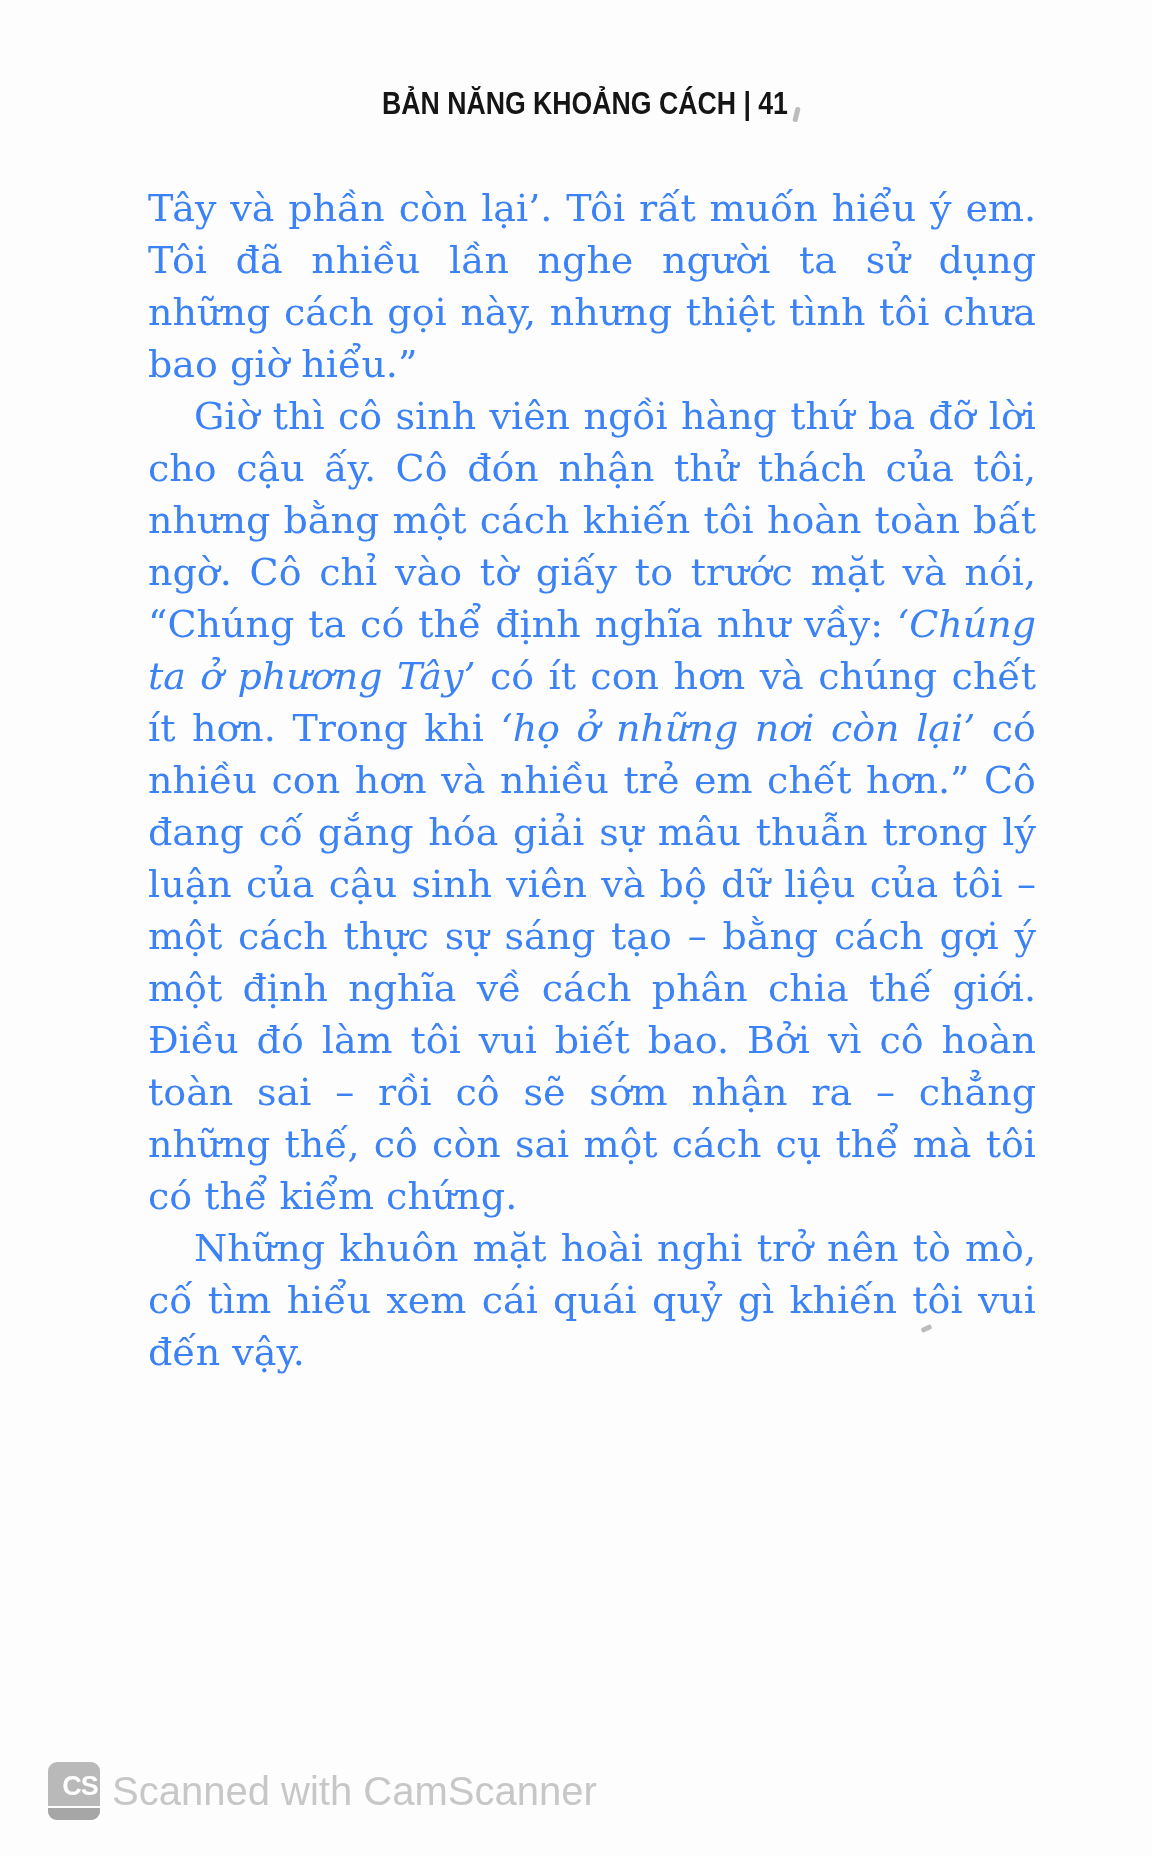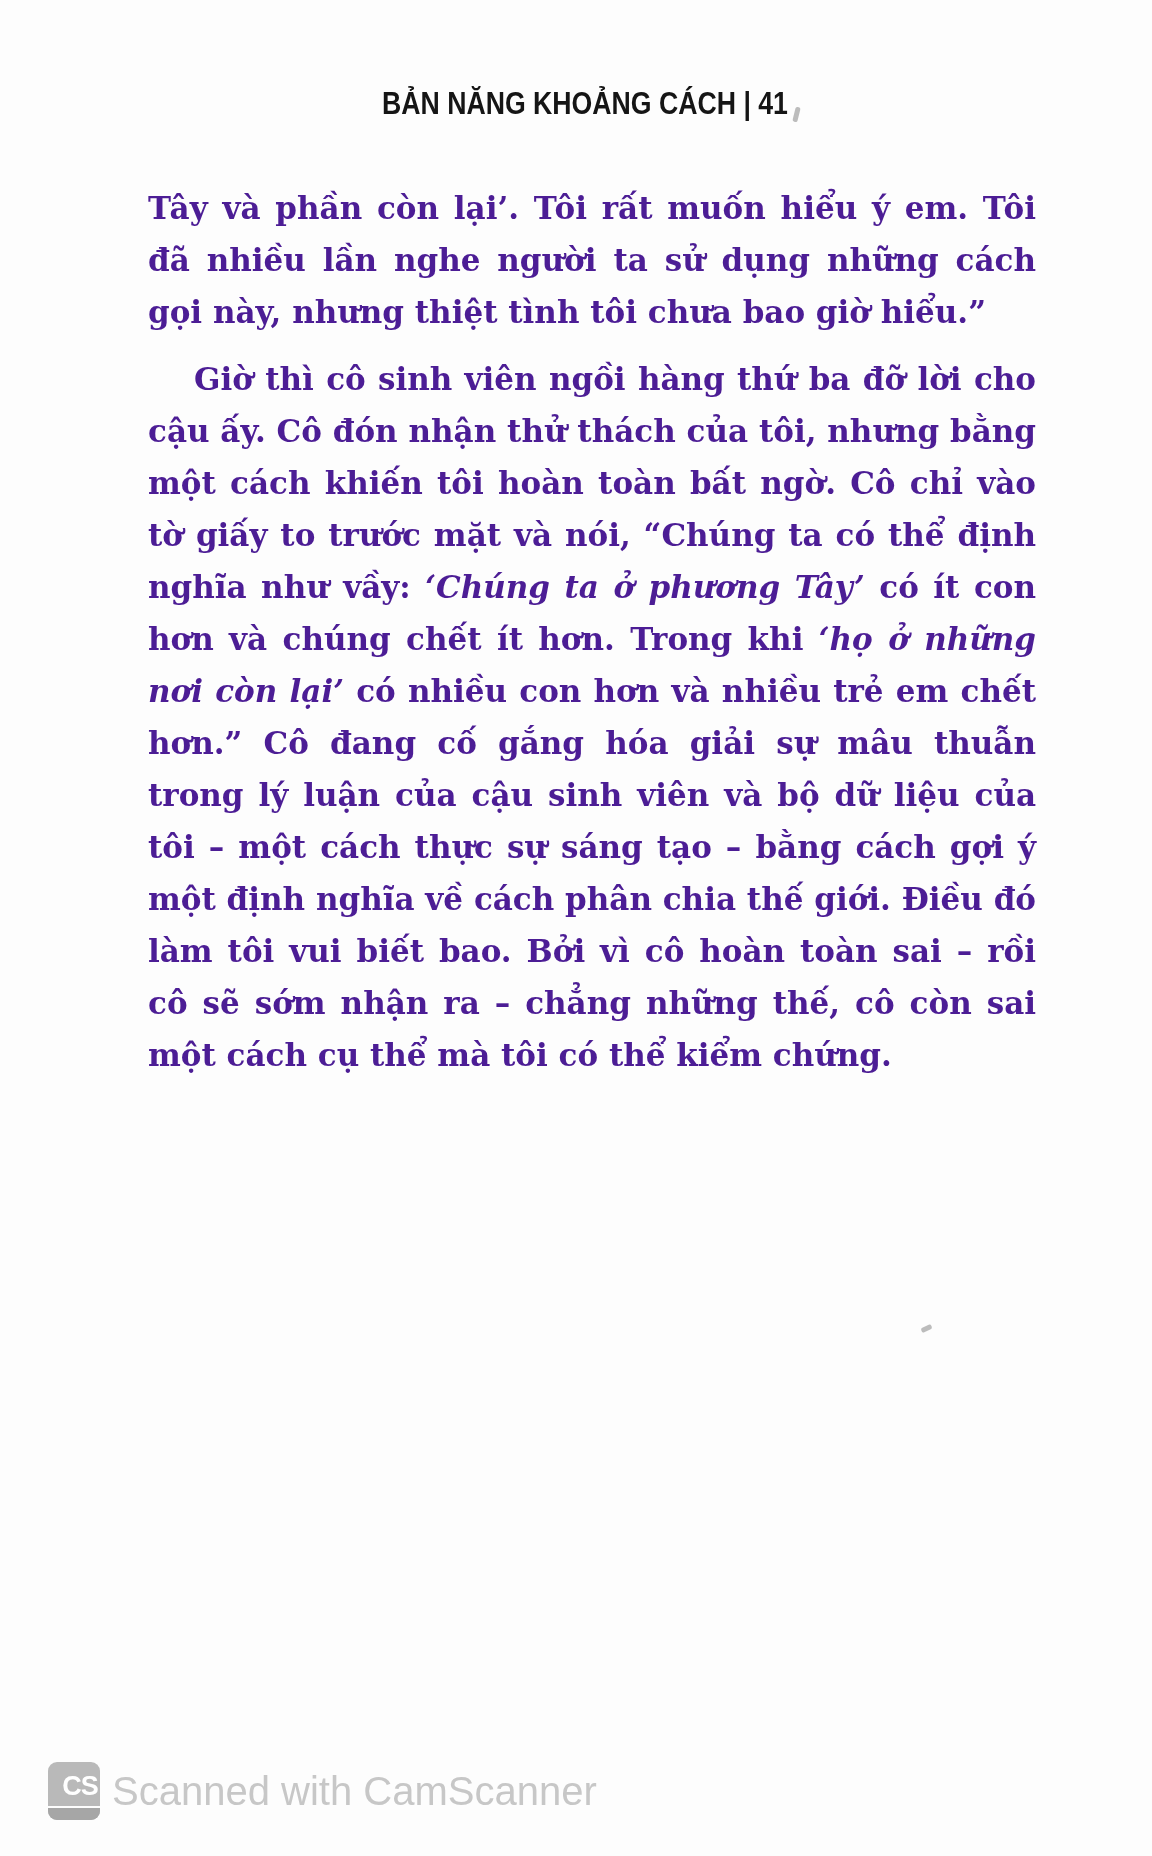--- a/index.html
+++ b/index.html
@@ -9,26 +9,25 @@
   }
   .page{position:absolute;inset:0;background:#fdfdfd;padding-left:31px;}
   .running-header{
     position:absolute;top:86px;left:140px;width:890px;text-align:center;
     font-family:"Liberation Sans", sans-serif;font-weight:700;font-size:31px;
     color:#151515;white-space:nowrap;
   }
   .running-header .squeeze{display:inline-block;transform:scaleX(.86);transform-origin:center;}
   .body-text{
     position:absolute;top:182px;left:148px;width:888px;
-    font-size:31px;line-height:52px;color:#4c1d95;
+    font-size:38px;line-height:52px;color:#3b82f6;
     text-align:justify;
-    font-weight:bold;
   }
   .para{margin:0;}
-  .para + .para{margin-top:15px;}
+  .para + .para{}
   .para.indent{text-indent:46px;}
   .it{font-style:italic;}
   .watermark{
     position:absolute;left:48px;top:1762px;display:flex;align-items:center;
   }
   .cs-logo{
     width:52px;height:58px;background:#b9b9b9;border-radius:9px;position:relative;
     display:flex;align-items:center;justify-content:center;flex:none;
   }
   .cs-logo .strip{
@@ -52,20 +51,21 @@
 
 <div class="page">
 
   <div class="running-header">
     <span class="squeeze">BẢN NĂNG KHOẢNG CÁCH | 41</span>
   </div>
 
   <div class="body-text">
       <p class="para"><span>Tây và phần còn lại’. Tôi rất muốn hiểu ý em. Tôi đã nhiều lần nghe người ta sử dụng những cách gọi này, nhưng thiệt tình tôi chưa bao giờ hiểu.”</span></p>
       <p class="para indent"><span>Giờ thì cô sinh viên ngồi hàng thứ ba đỡ lời cho cậu ấy. Cô đón nhận thử thách của tôi, nhưng bằng một cách khiến tôi hoàn toàn bất ngờ. Cô chỉ vào tờ giấy to trước mặt và nói, “Chúng ta có thể định nghĩa như vầy: </span><span class="it">‘Chúng ta ở phương Tây’</span><span> có ít con hơn và chúng chết ít hơn. Trong khi </span><span class="it">‘họ ở những nơi còn lại’</span><span> có nhiều con hơn và nhiều trẻ em chết hơn.” Cô đang cố gắng hóa giải sự mâu thuẫn trong lý luận của cậu sinh viên và bộ dữ liệu của tôi – một cách thực sự sáng tạo – bằng cách gợi ý một định nghĩa về cách phân chia thế giới. Điều đó làm tôi vui biết bao. Bởi vì cô hoàn toàn sai – rồi cô sẽ sớm nhận ra – chẳng những thế, cô còn sai một cách cụ thể mà tôi có thể kiểm chứng.</span></p>
+      <p class="para indent"><span>Những khuôn mặt hoài nghi trở nên tò mò, cố tìm hiểu xem cái quái quỷ gì khiến tôi vui đến vậy.</span></p>
     </div>
 
   <div class="scan-artifact art-1"></div>
   <div class="scan-artifact art-2"></div>
 
   <div class="watermark">
     <div class="cs-logo">
       <span class="cs-text">CS</span>
       <span class="strip"></span>
     </div>

